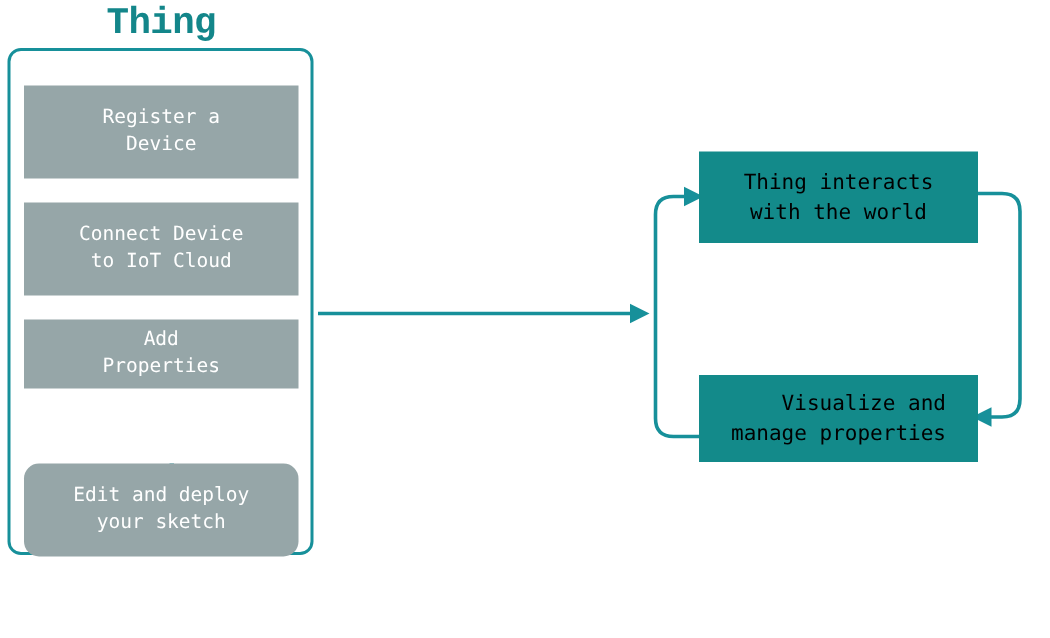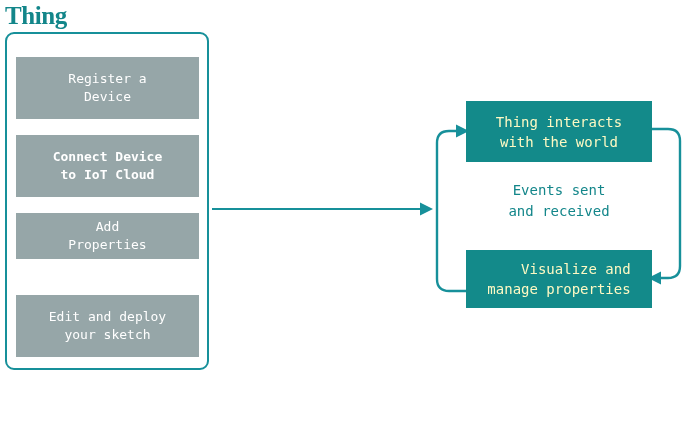--- a/index.html
+++ b/index.html
@@ -15,22 +15,22 @@
     overflow: hidden;
     font-family: "DejaVu Sans Mono", monospace;
   }
 
   
   #thing-title {
     position: absolute;
     left: 5px;
     top: 2px;
     width: 205px;
-    text-align: left;
-    font-family: Liberation Serif, serif;
+    text-align: center;
+    font-family: Liberation Mono, monospace;
     font-weight: bold;
     font-size: 25px;
     letter-spacing: -0.4px;
     color: #13868a;
     line-height: 28px;
   }
 
   #thing-container {
     position: absolute;
     left: 5px;
@@ -54,23 +54,23 @@
     line-height: 18px;
     display: flex;
     align-items: center;
     justify-content: center;
     text-align: center;
     box-sizing: border-box;
     padding: 3px 4px;
     white-space: pre-line;
   }
   .step-box.b0 { top: 57px;  height: 62px; }
-  .step-box.b1 { top: 135px; height: 62px; font-weight: bold; }
+  .step-box.b1 { top: 135px; height: 62px; }
   .step-box.b2 { top: 213px; height: 46px; }
-  .step-box.b3 { top: 295px; height: 62px; }
+  .step-box.b3 { top: 309px; height: 62px; border-radius: 10px; }
 
   .step-connector {
     position: absolute;
     left: 106px;
     width: 3px;
     background: #17909a;
   }
   .step-connector.c0 { top: 119px; height: 16px; }
   .step-connector.c1 { top: 197px; height: 16px; }
   .step-connector.c2 { top: 275px; height: 20px; }
@@ -89,21 +89,21 @@
     position: absolute;
     left: 425px;
     top: 95px;
     width: 270px;
     height: 225px;
   }
 
   .cycle-box {
     position: absolute;
     background: #138a8a;
-    color: #fef9c3;
+    color: #000000;
     font-family: "DejaVu Sans Mono", monospace;
     font-size: 14px;
     line-height: 20px;
     display: flex;
     align-items: center;
     justify-content: center;
     text-align: center;
     box-sizing: border-box;
     white-space: pre-line;
   }
@@ -166,19 +166,17 @@
     <path d="M 227 34 L 243 34 Q 255 34 255 46 L 255 171 Q 255 183 243 183 L 235 183" fill="none" stroke="#17909a" stroke-width="2.4" stroke-linecap="butt"></path>
     <polygon points="236,176.5 223,183 236,189.5" fill="#17909a"></polygon>
 
     <path d="M 44 196 L 24 196 Q 12 196 12 184 L 12 48 Q 12 36 24 36 L 32 36" fill="none" stroke="#17909a" stroke-width="2.4" stroke-linecap="butt"></path>
     <polygon points="31,29.5 44,36 31,42.5" fill="#17909a"></polygon>
   </svg>
 
   <div class="cycle-box" id="cycle-box-top">Thing interacts
 with the world</div>
 
-  <div id="cycle-caption">Events sent
-and received</div>
 
   <div class="cycle-box" id="cycle-box-bottom">Visualize and
 manage properties</div>
 
 </div>
 
 </body></html>

